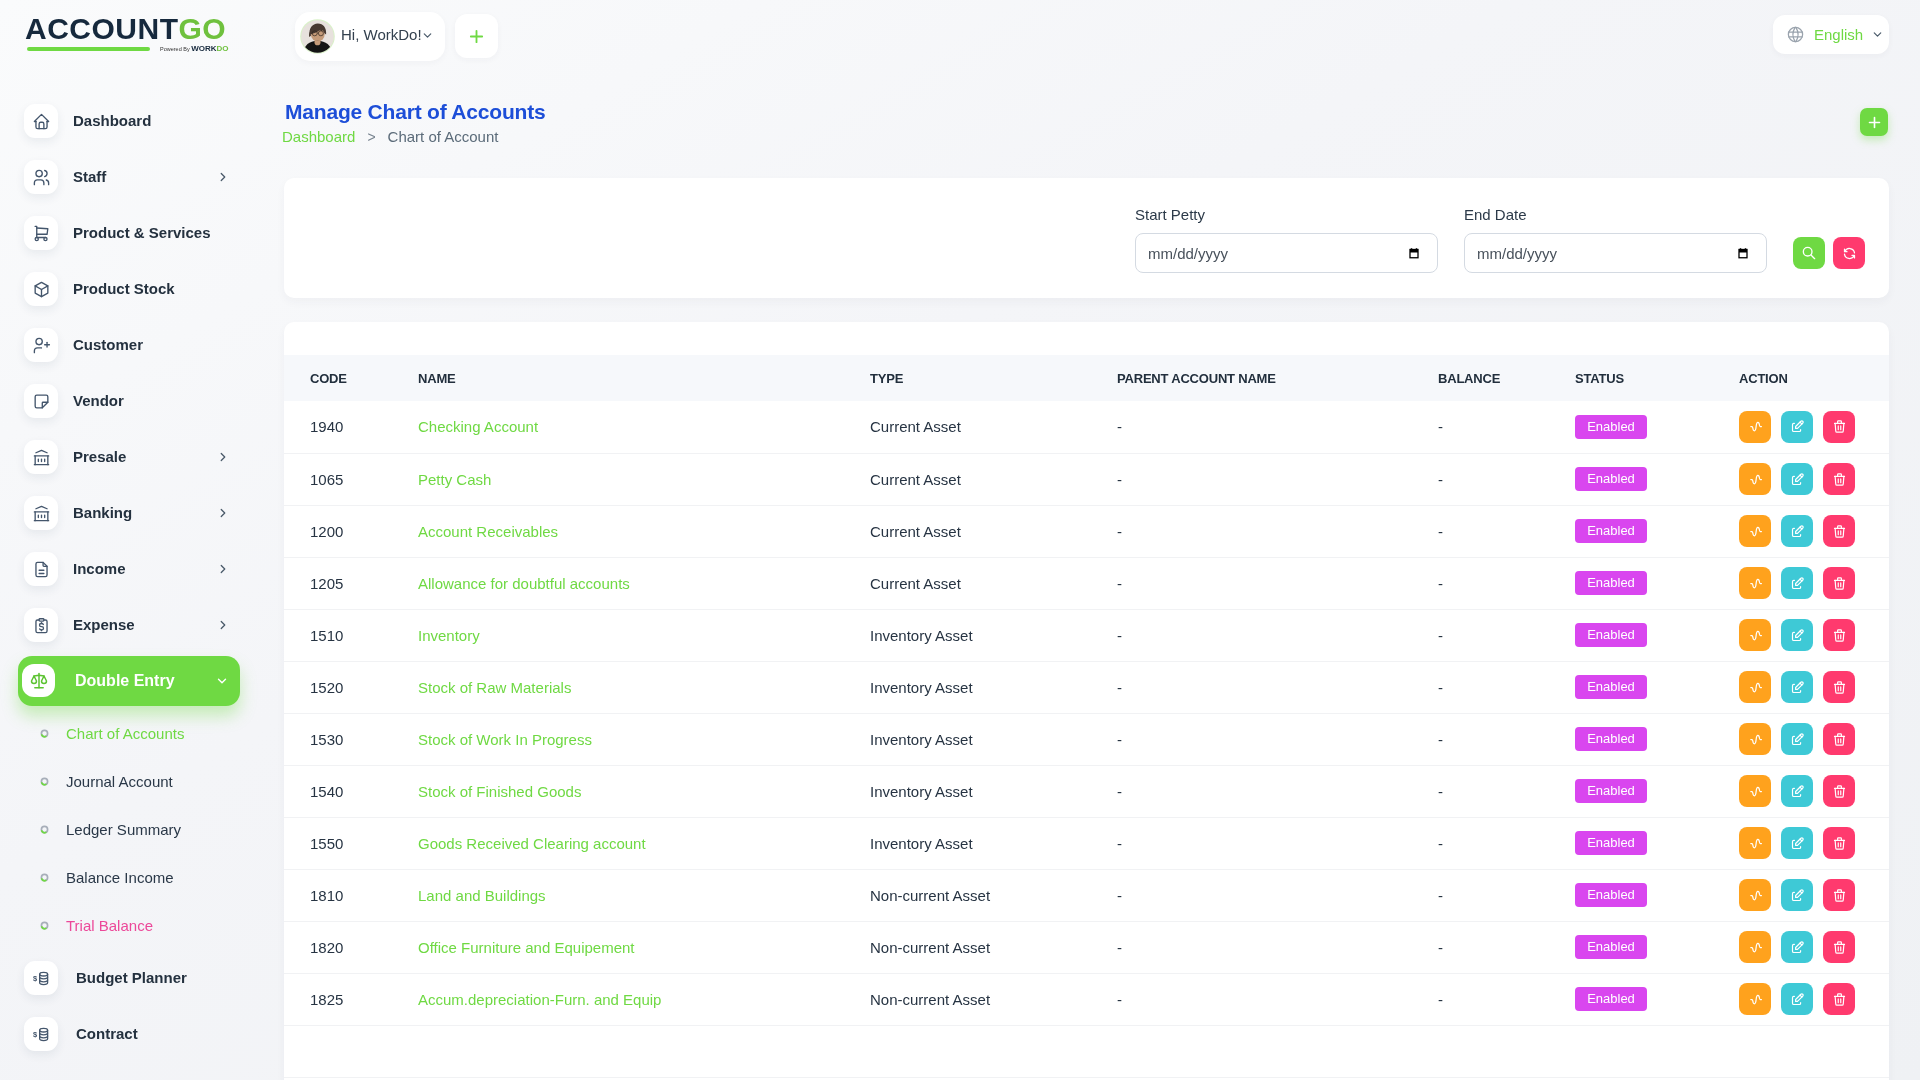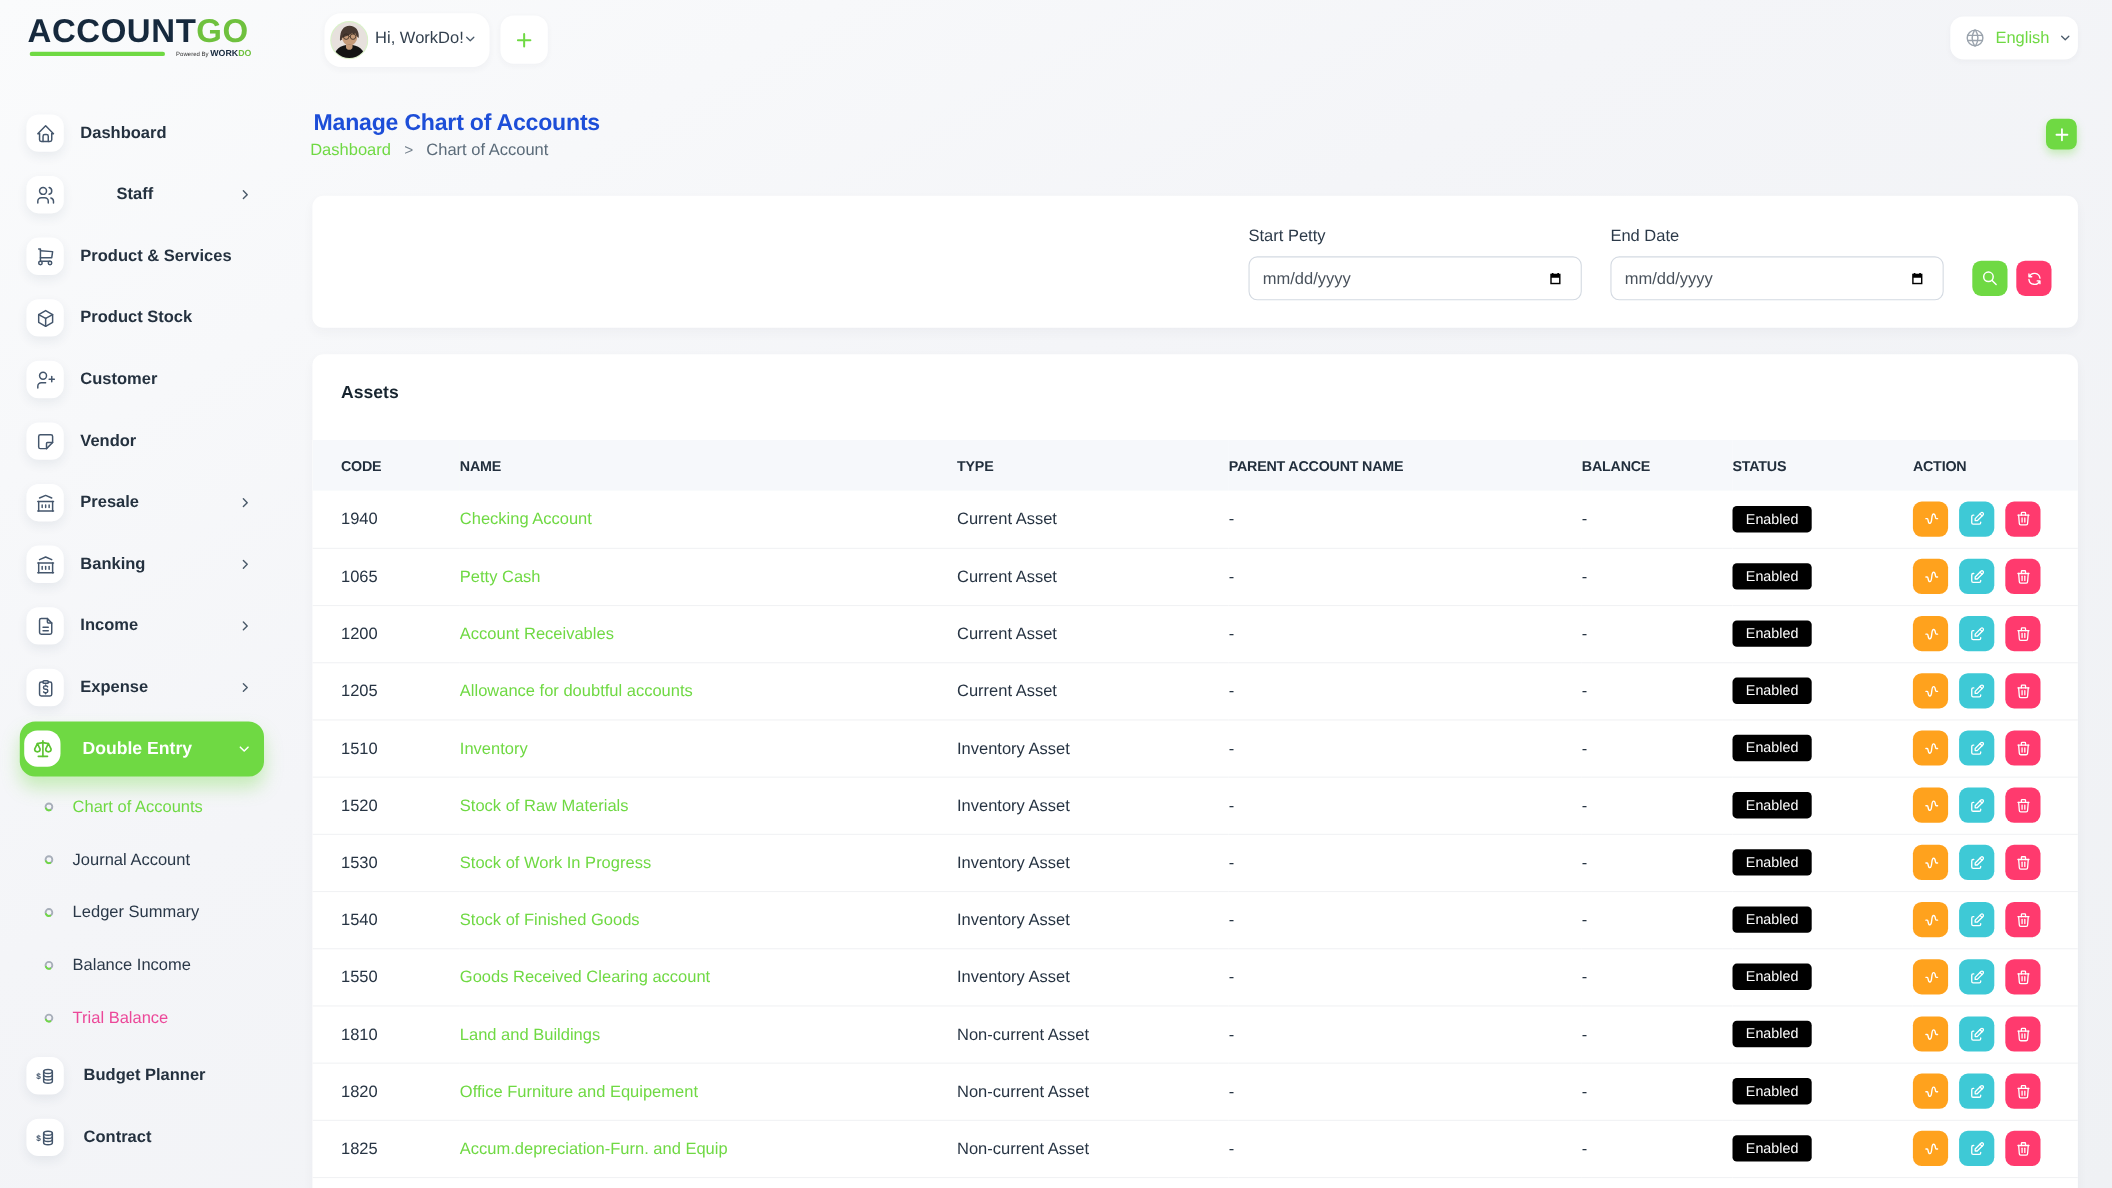--- a/index.html
+++ b/index.html
@@ -38,21 +38,21 @@
 .table-card { position:absolute; left:284px; top:322px; width:1605px; height:860px; background:#fff; border-radius:10px;
               box-shadow:0 4px 10px rgba(44,63,88,.04); overflow:hidden; }
 .card-title { padding:27px 0 0 26px; font-size:16px; font-weight:700; color:#17242f; }
 table.acct { border-collapse:collapse; width:1605px; margin-top:33px; table-layout:fixed; }
 table.acct thead tr { height:46px; background:#f6f8fb; }
 table.acct thead th { font-size:13px; font-weight:700; color:#222f3d; text-align:left; padding:0; letter-spacing:-.2px; }
 table.acct tbody tr { height:52px; }
 table.acct tbody td { padding:0; font-size:15px; color:#273443; border-bottom:1px solid #f1f2f4; }
 td.c1, th.c1 { padding-left:26px !important; }
 a.nm { color:#6fd943; text-decoration:none; }
-.badge { display:inline-block; width:72px; height:24px; line-height:24px; border-radius:4px; background:#000000;
+.badge { display:inline-block; width:72px; height:24px; line-height:24px; border-radius:4px; background:#d946ef;
          color:#fff; font-size:13px; text-align:center; }
 .abtn { display:inline-flex; width:32px; height:32px; border-radius:8px; align-items:center; justify-content:center;
         vertical-align:middle; margin-right:10px; }
 .abtn.o { background:#ffa21d; } .abtn.t { background:#3ec9d6; } .abtn.p { background:#ff3a6e; }
 </style>
 </head>
 <body>
 <div style="position:absolute;left:25px;top:12px;font-weight:700;font-size:30px;letter-spacing:.5px;color:#16293d;white-space:nowrap;">ACCOUNT<span style="color:#6fc13e;">GO</span></div>
 <div style="position:absolute;left:27px;top:47px;width:123px;height:4px;background:#6fd943;border-radius:2px;"></div>
 <div style="position:absolute;left:160px;top:44px;font-size:5.5px;color:#333;white-space:nowrap;">Powered By <span style="font-weight:700;font-size:8px;color:#16293d;">WORK<span style="color:#6fc13e;">DO</span></span></div>
@@ -65,21 +65,21 @@
   </div>
 <div class="mlabel" style="top:112px;left:73px;">Dashboard</div>
 <div class="tile" style="top:160px;">
     <svg width="19" height="19" viewBox="0 0 24 24" fill="none" stroke="#44566c" stroke-width="1.7" stroke-linecap="round" stroke-linejoin="round">
       <circle cx="9" cy="7" r="4"></circle>
       <path d="M3 21v-2a4 4 0 0 1 4 -4h4a4 4 0 0 1 4 4v2"></path>
       <path d="M16 3.13a4 4 0 0 1 0 7.75"></path>
       <path d="M21 21v-2a4 4 0 0 0 -3 -3.85"></path>
     </svg>
   </div>
-<div class="mlabel" style="top:168px;left:73px;margin-left:33px;">Staff</div>
+<div class="mlabel" style="top:168px;left:73px;">Staff</div>
 <div class="chev" style="top:170px;">
     <svg width="14" height="14" viewBox="0 0 24 24" fill="none" stroke="#4a5a6a" stroke-width="2.2" stroke-linecap="round" stroke-linejoin="round">
       <path d="M9 6l6 6l-6 6"></path>
     </svg>
   </div>
 <div class="tile" style="top:216px;">
     <svg width="19" height="19" viewBox="0 0 24 24" fill="none" stroke="#44566c" stroke-width="1.7" stroke-linecap="round" stroke-linejoin="round">
       <circle cx="6" cy="19" r="2"></circle>
       <circle cx="17" cy="19" r="2"></circle>
       <path d="M17 17h-11v-14h-2"></path>
@@ -337,21 +337,20 @@
       </svg>
     </div>
   <div class="fbtn" style="left:1549px;background:#ff3a6e;">
       <svg width="15" height="15" viewBox="0 0 24 24" fill="none" stroke="#fff" stroke-width="2" stroke-linecap="round" stroke-linejoin="round">
         <path d="M20 11a8.1 8.1 0 0 0 -15.5 -2m-.5 -4v4h4"></path>
         <path d="M4 13a8.1 8.1 0 0 0 15.5 2m.5 4v-4h-4"></path>
       </svg>
     </div>
 </div>
 <div class="table-card">
-  <div class="card-title">Assets</div>
   <table class="acct">
     <colgroup>
       <col style="width:134px">
         <col style="width:452px">
         <col style="width:247px">
       <col style="width:321px">
         <col style="width:137px">
         <col style="width:164px">
         <col style="width:150px">
     </colgroup>

